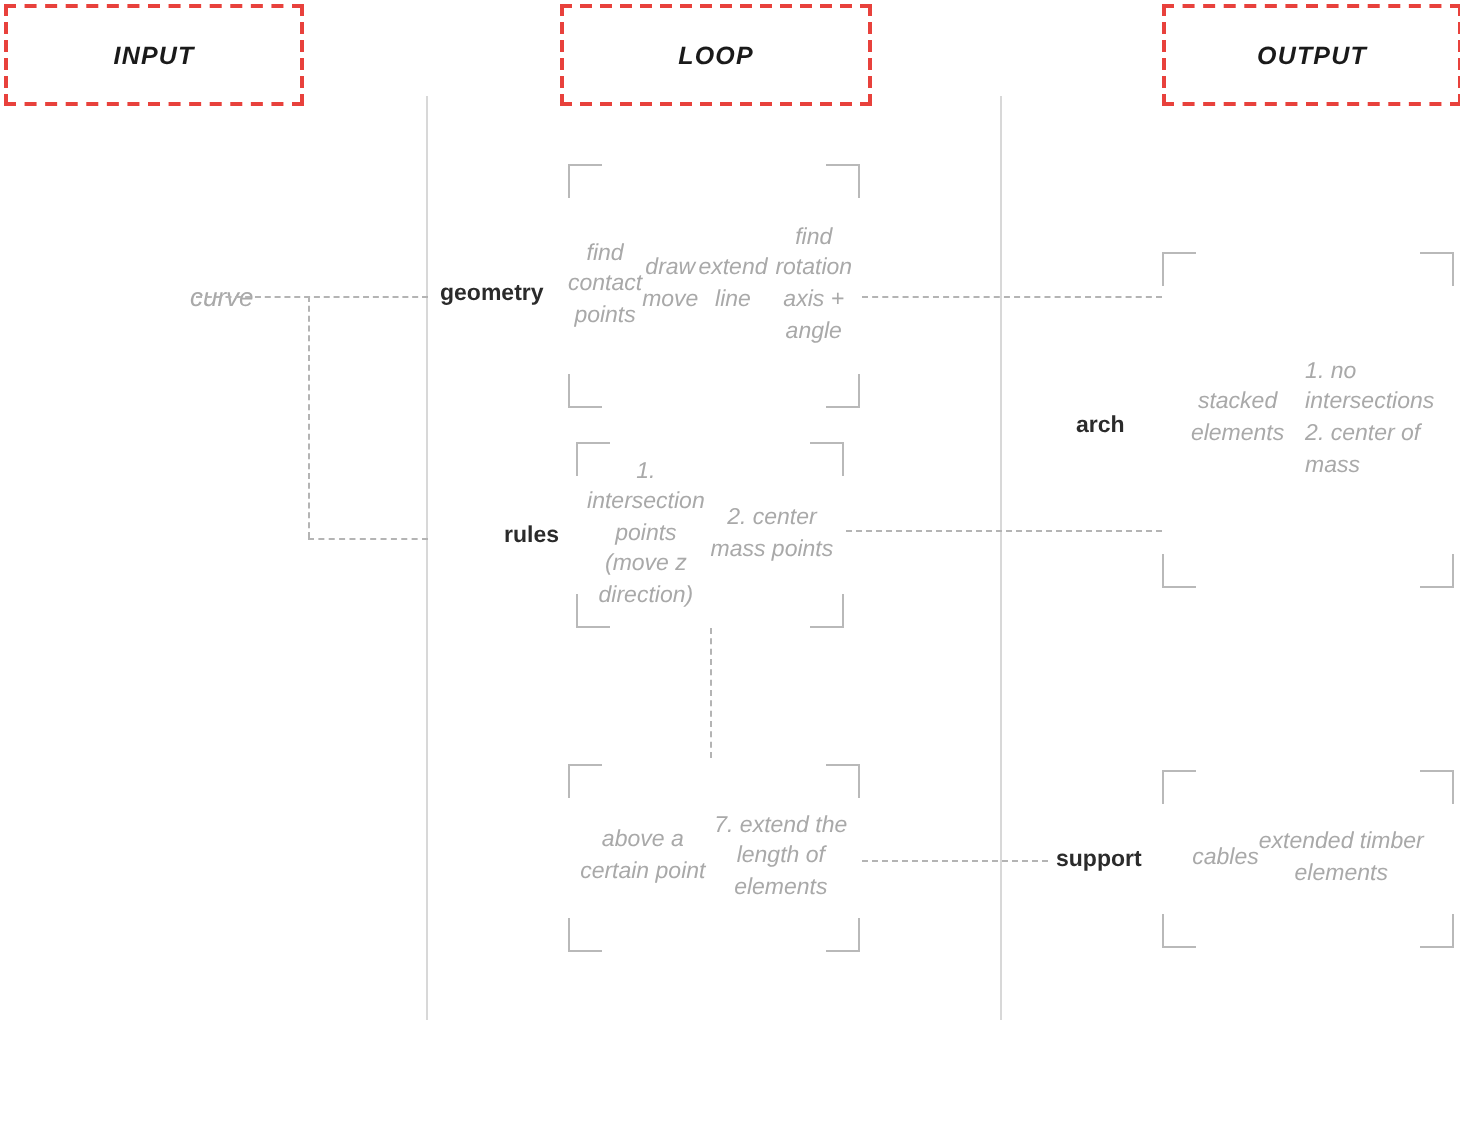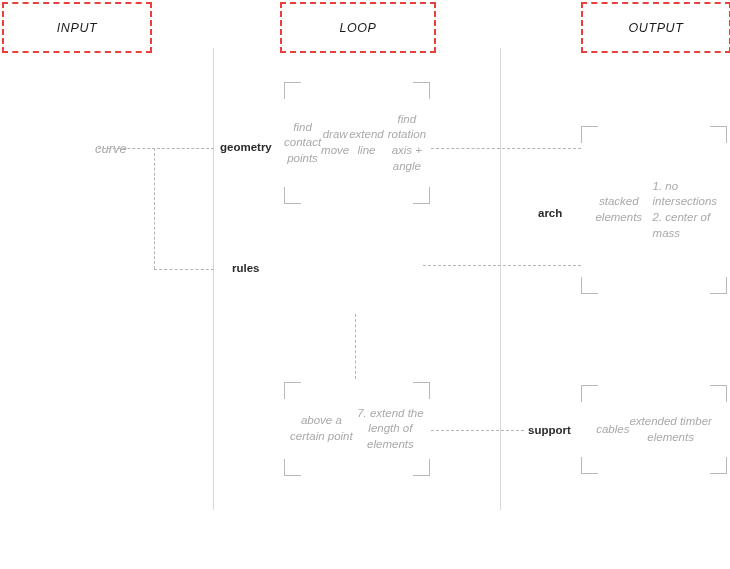--- a/index.html
+++ b/index.html
@@ -22,21 +22,21 @@
   .phase-box {
     position: absolute;
     border: 2px dashed #e8413c;
     background: transparent;
     display: flex;
     align-items: center;
     justify-content: center;
   }
   .phase-label {
     font-style: italic;
-    font-weight: normal;
+    font-weight: bold;
     font-size: 12.5px;
     letter-spacing: 0.6px;
     color: #1a1a1a;
   }
 
   
   .col-divider {
     position: absolute;
     width: 1px;
     background: #d8d8d8;
@@ -136,35 +136,46 @@
 
   <span class="input-label" style="left:58px; top:141px;">curve</span>
 
   <div class="dash-h" style="left:98px; top:148px; width:116px;"></div>
 
   <div class="dash-v" style="left:154px; top:148px; height:121px;"></div>
 
   <div class="dash-h" style="left:154px; top:269px; width:60px;"></div>
 
   <span class="node-label" style="left:220px; top:141px;">geometry</span>
-  <span class="node-label" style="left:232px; top:262px;text-align:right;">rules</span>
+  <span class="node-label" style="left:252px; top:262px;text-align:right;">rules</span>
 
   <div class="bracket-box" style="left:284px; top:82px; width:146px; height:122px;">
     <span class="brk tl"></span>
     <span class="brk tr"></span>
     <span class="brk bl"></span>
     <span class="brk br"></span>
     <div class="box-inner geo-inner">
       <div class="item">find contact points</div>
       <div class="item">draw move</div>
       <div class="item">extend line</div>
       <div class="item">find rotation axis + angle</div>
     </div>
   </div>
 
+  <div class="bracket-box" style="left:288px; top:221px; width:134px; height:93px;">
+    <span class="brk tl"></span>
+    <span class="brk tr"></span>
+    <span class="brk bl"></span>
+    <span class="brk br"></span>
+    <div class="box-inner rules-inner">
+      <div class="item">1. intersection points
+(move z direction)</div>
+      <div class="item">2. center mass points</div>
+    </div>
+  </div>
 
   <div class="dash-v" style="left:355px; top:314px; height:65px;"></div>
 
   <div class="bracket-box" style="left:284px; top:382px; width:146px; height:94px;">
     <span class="brk tl"></span>
     <span class="brk tr"></span>
     <span class="brk bl"></span>
     <span class="brk br"></span>
     <div class="box-inner support-inner">
       <div class="item">above a certain point</div>

